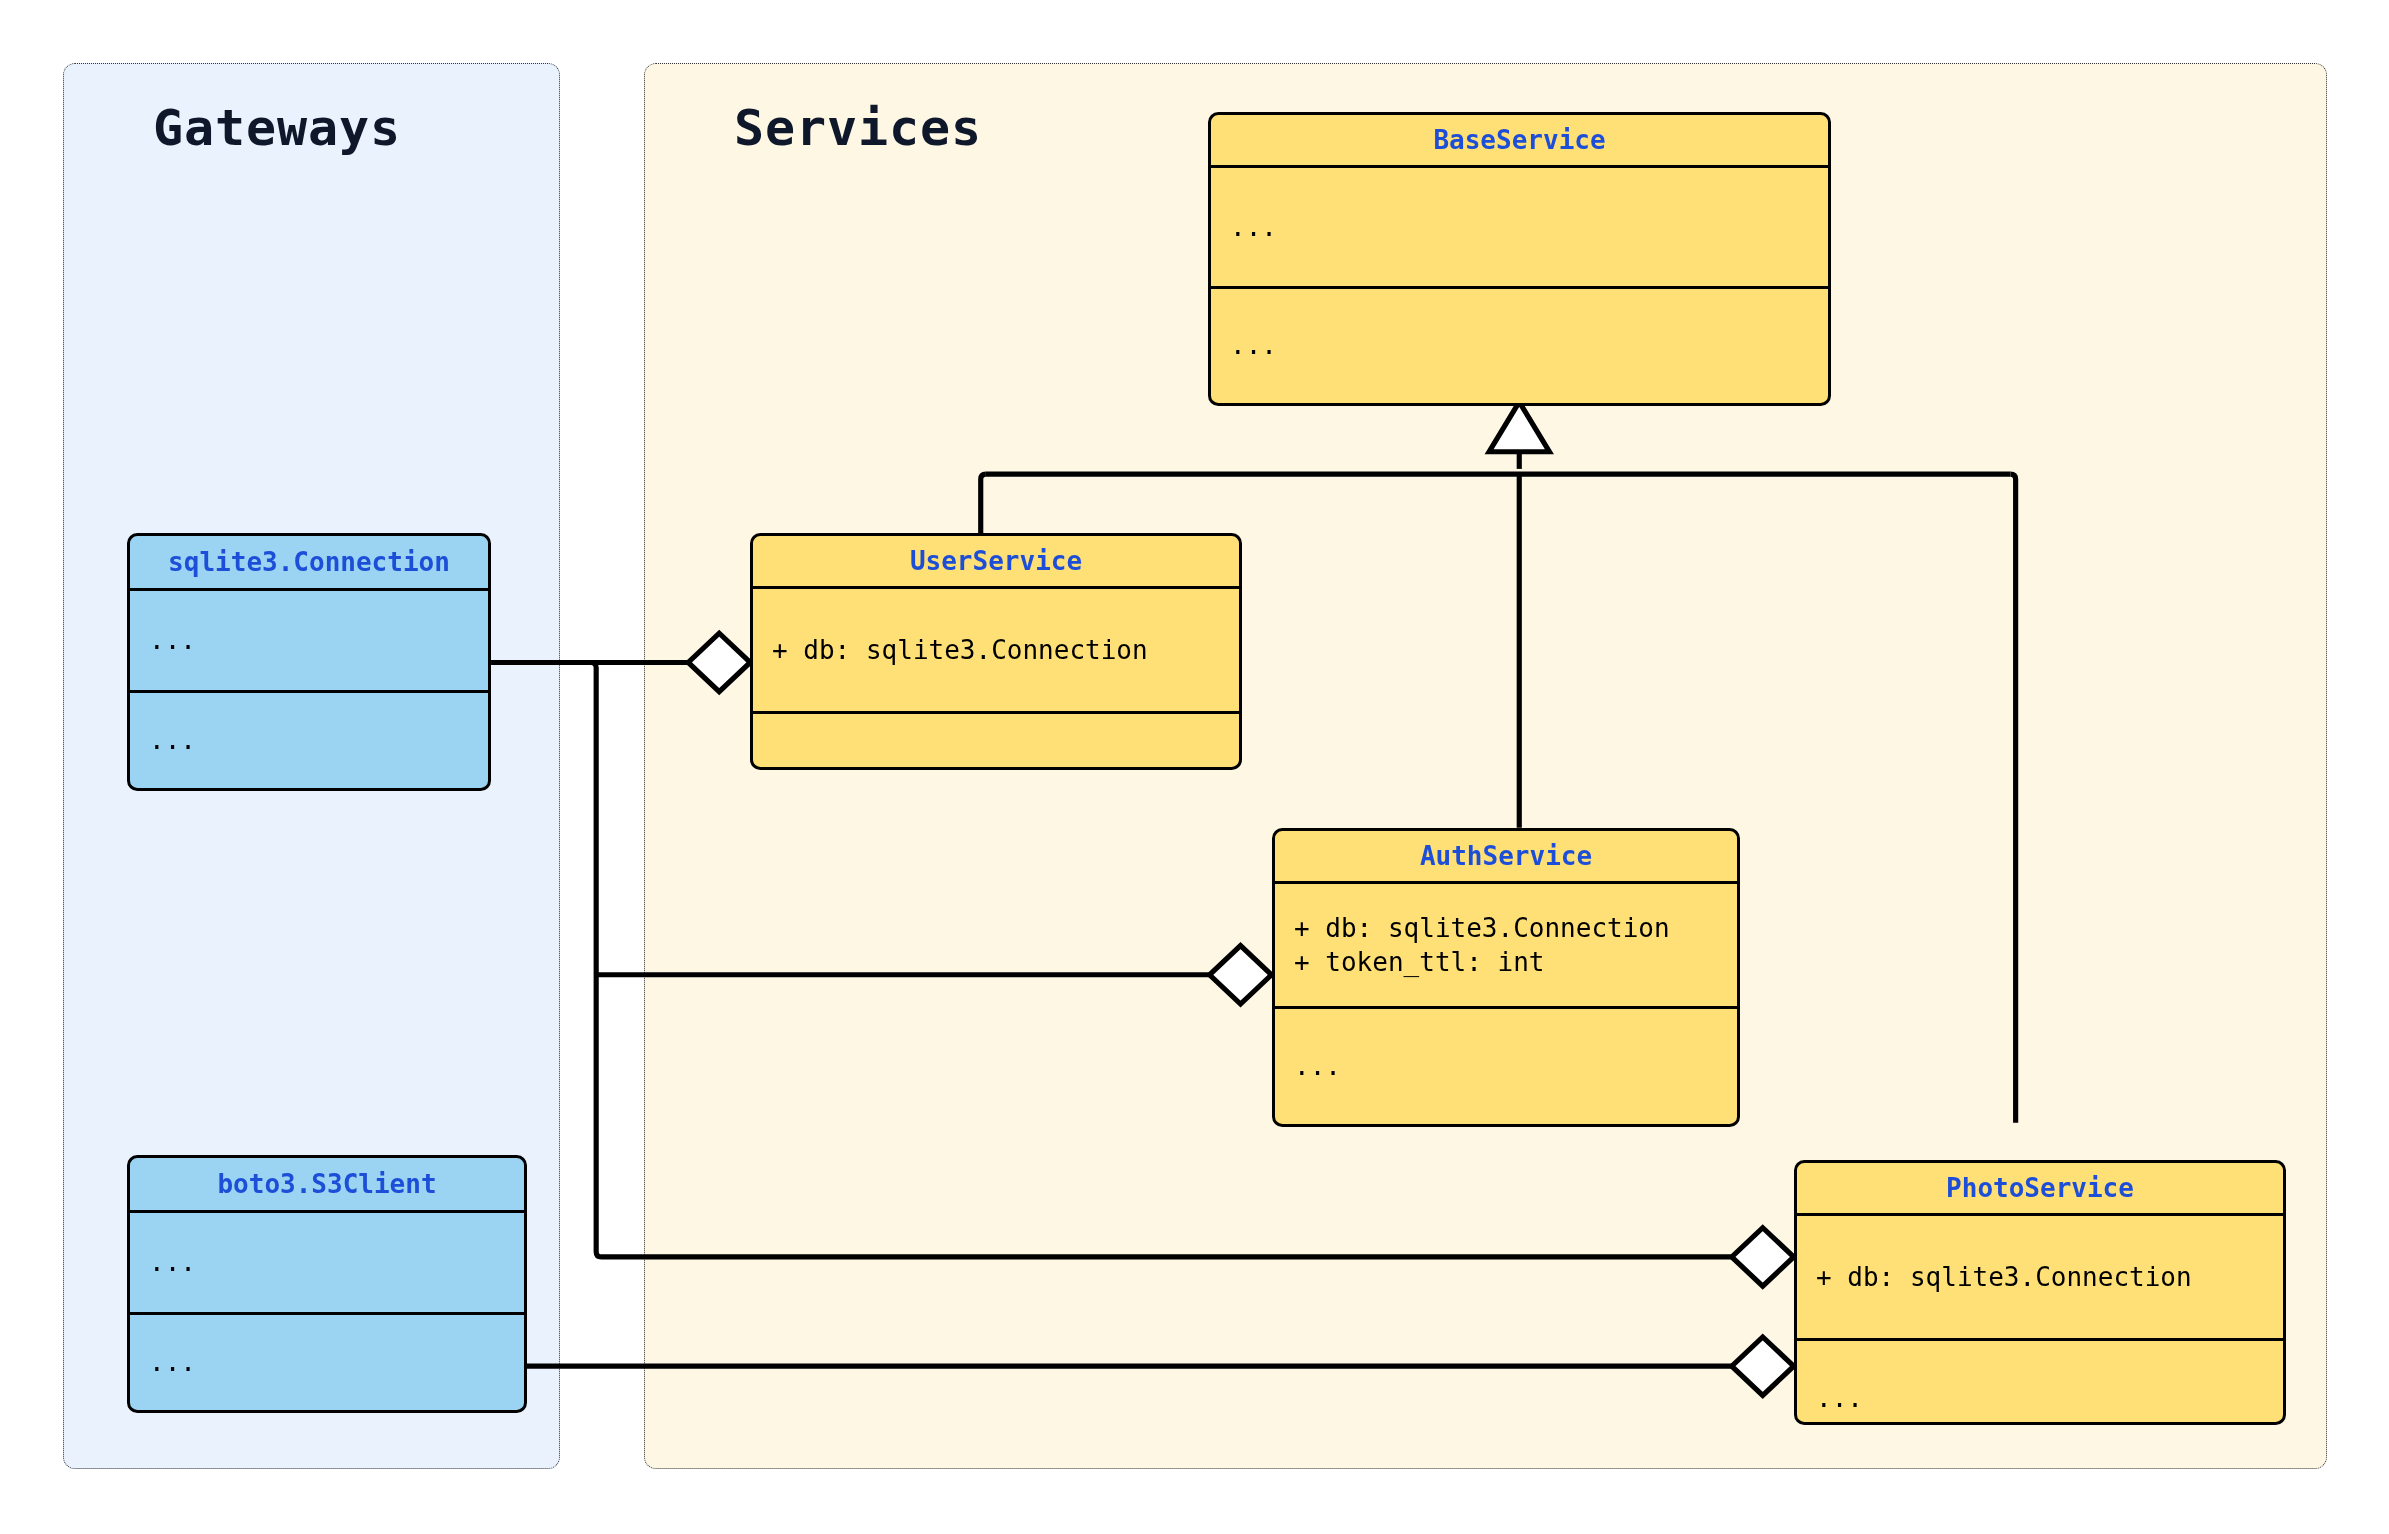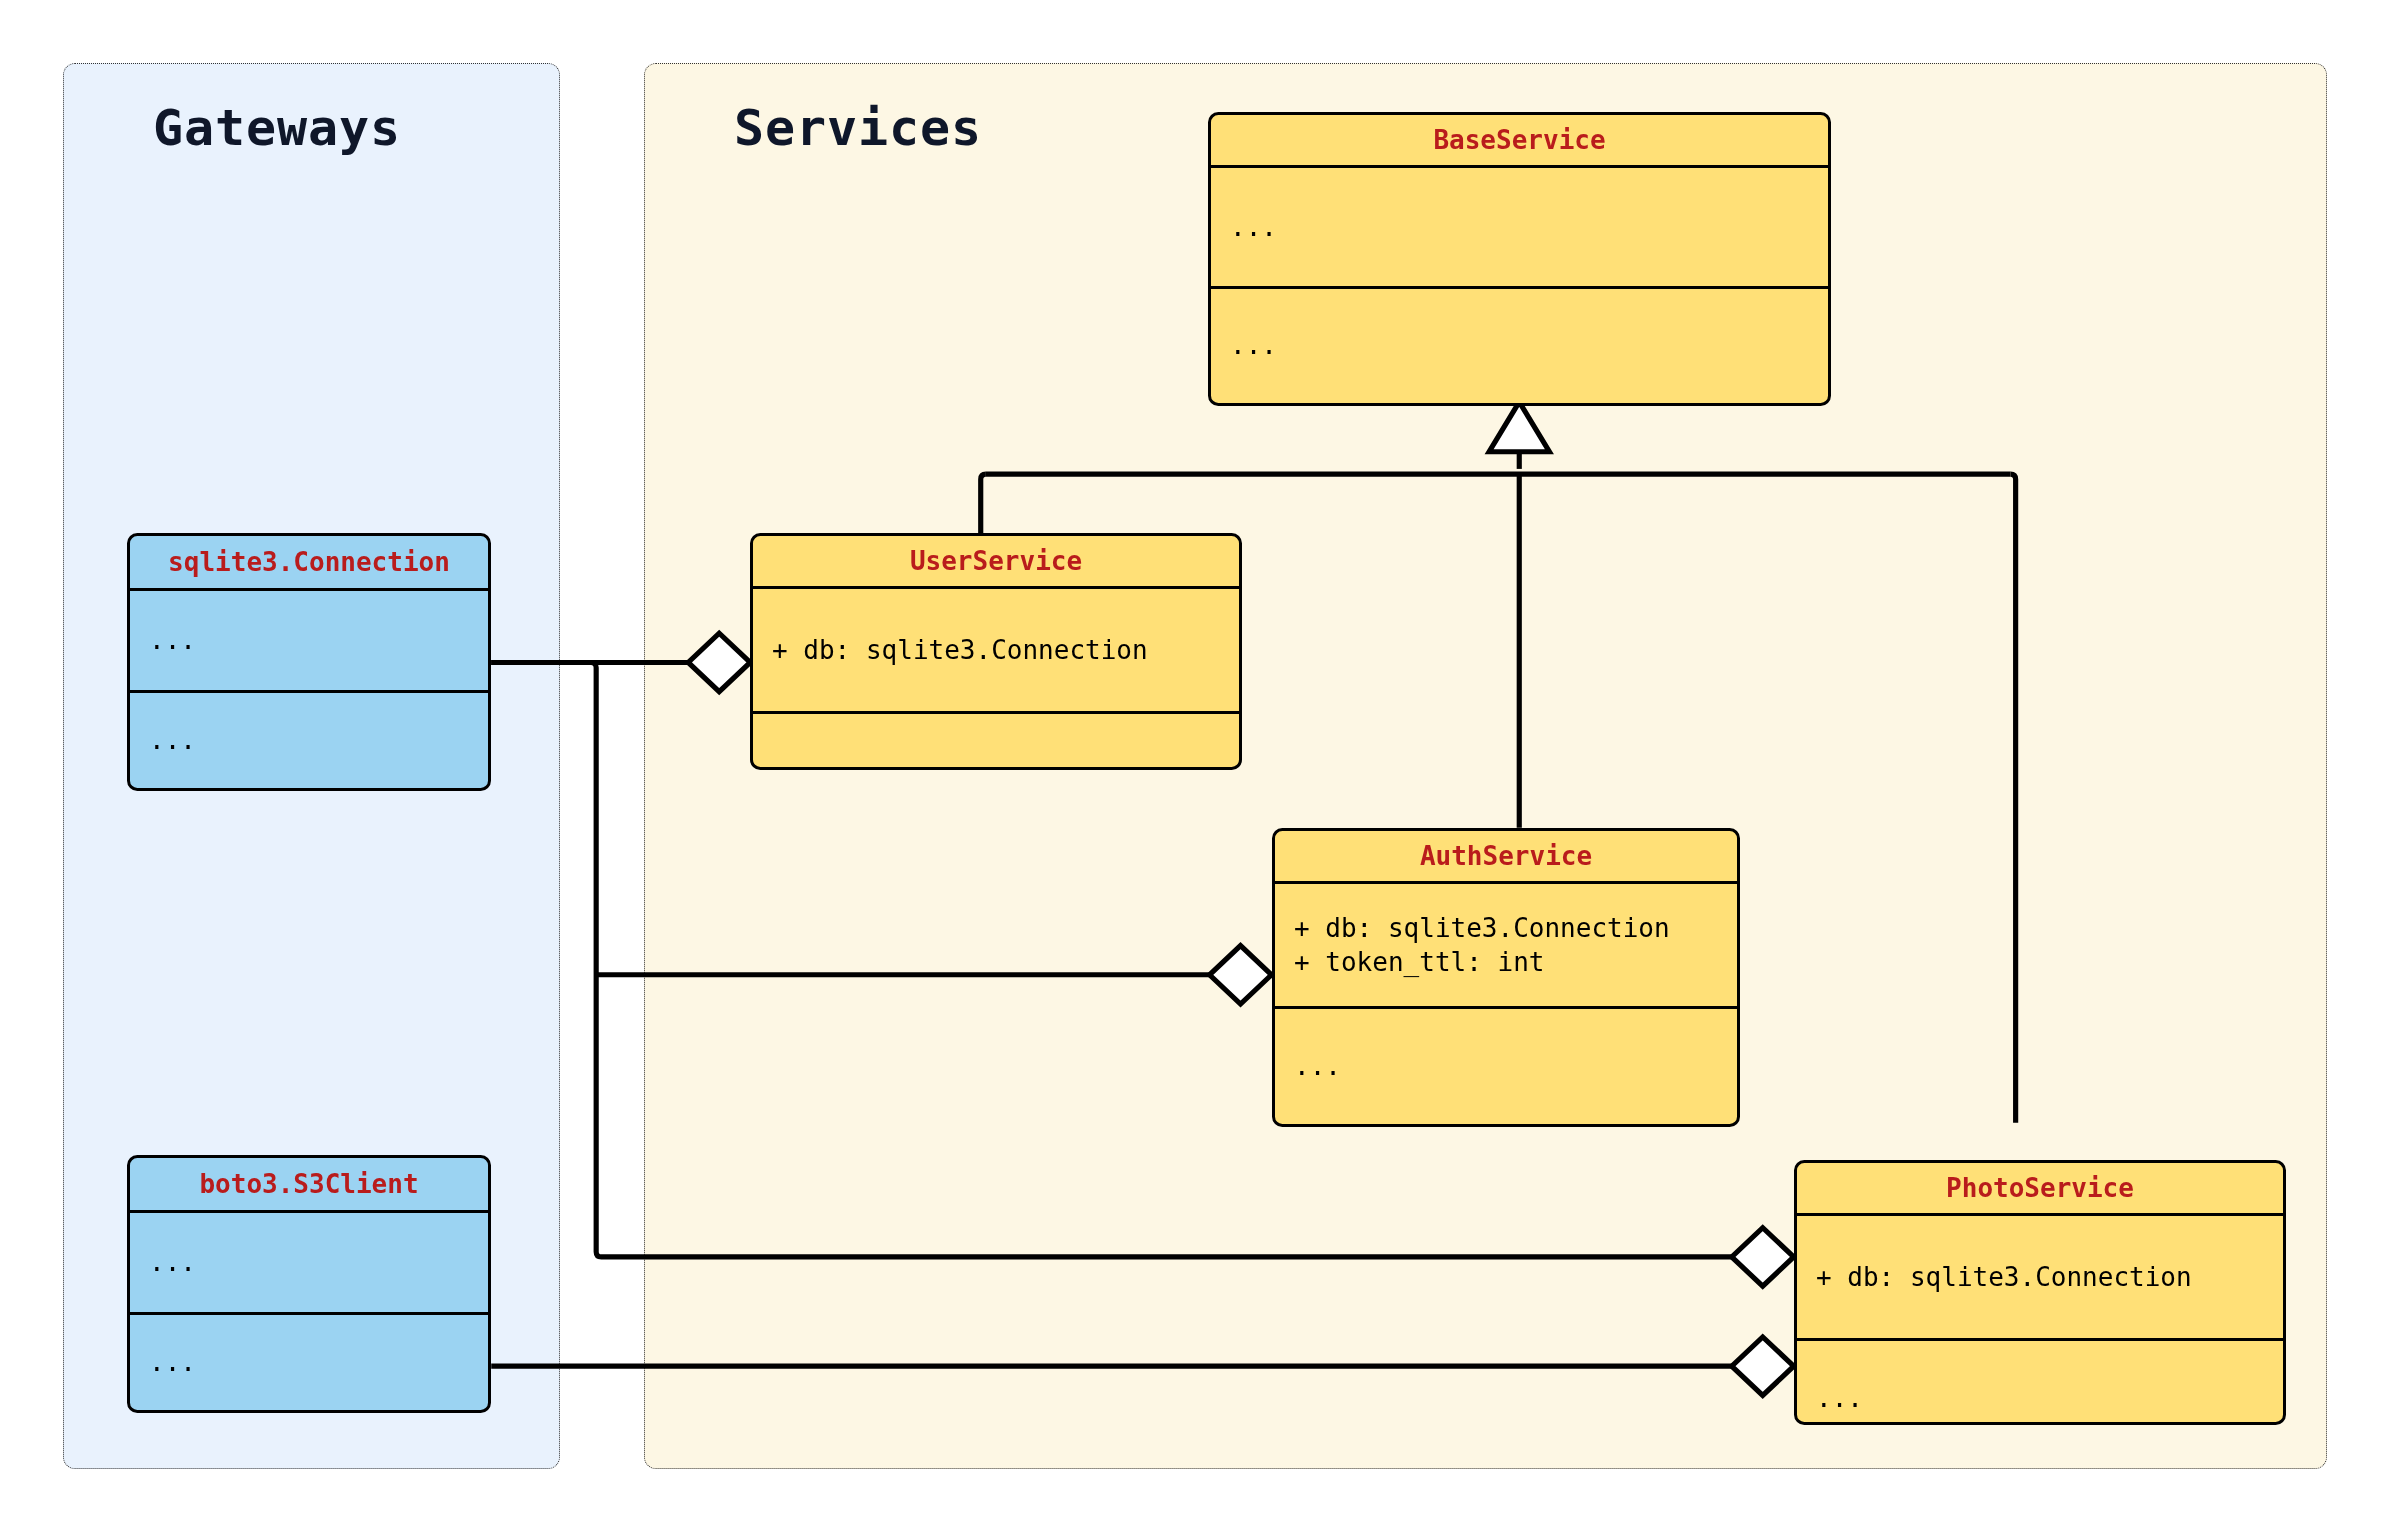--- a/index.html
+++ b/index.html
@@ -49,21 +49,21 @@
     border: 3.4px solid #000000;
     border-radius: 10.3px;
     overflow: hidden;
     z-index: 5;
   }
   .uml-name {
     box-sizing: border-box;
     text-align: center;
     font-size: 26px;
     font-weight: bold;
-    color: #b91c1c;
+    color: #1d4ed8;
     display: flex;
     align-items: center;
     justify-content: center;
     border-bottom: 3.4px solid #000000;
   }
   .uml-compartment {
     box-sizing: border-box;
     font-size: 26px;
     color: #000000;
     padding: 0 19px;
@@ -117,21 +117,21 @@
   <div class="uml-class" id="cls-sqlite3-connection" style="left: 127px; top: 533px; width: 364px; height: 258px; background: rgb(155, 211, 242);">
     <div class="uml-name" style="height: 55px;">sqlite3.Connection</div>
     <div class="uml-compartment divider" style="height: 102px;">
       <span class="uml-line">...</span>
     </div>
     <div class="uml-compartment" style="height: 94px;">
       <span class="uml-line">...</span>
     </div>
   </div>
 
-  <div class="uml-class" id="cls-boto3-s3client" style="left: 127px; top: 1155px; width: 364px; height: 258px; background: rgb(155, 211, 242);">
+  <div class="uml-class" id="cls-boto3-s3client" style="left: 127px; top: 1155px; width: 400px; height: 258px; background: rgb(155, 211, 242);">
     <div class="uml-name" style="height: 55px;">boto3.S3Client</div>
     <div class="uml-compartment divider" style="height: 102px;">
       <span class="uml-line">...</span>
     </div>
     <div class="uml-compartment" style="height: 94px;">
       <span class="uml-line">...</span>
     </div>
   </div>
 
   <div class="uml-class" id="cls-base-service" style="left: 1208px; top: 112px; width: 623px; height: 294px; background: rgb(255, 224, 119);">

